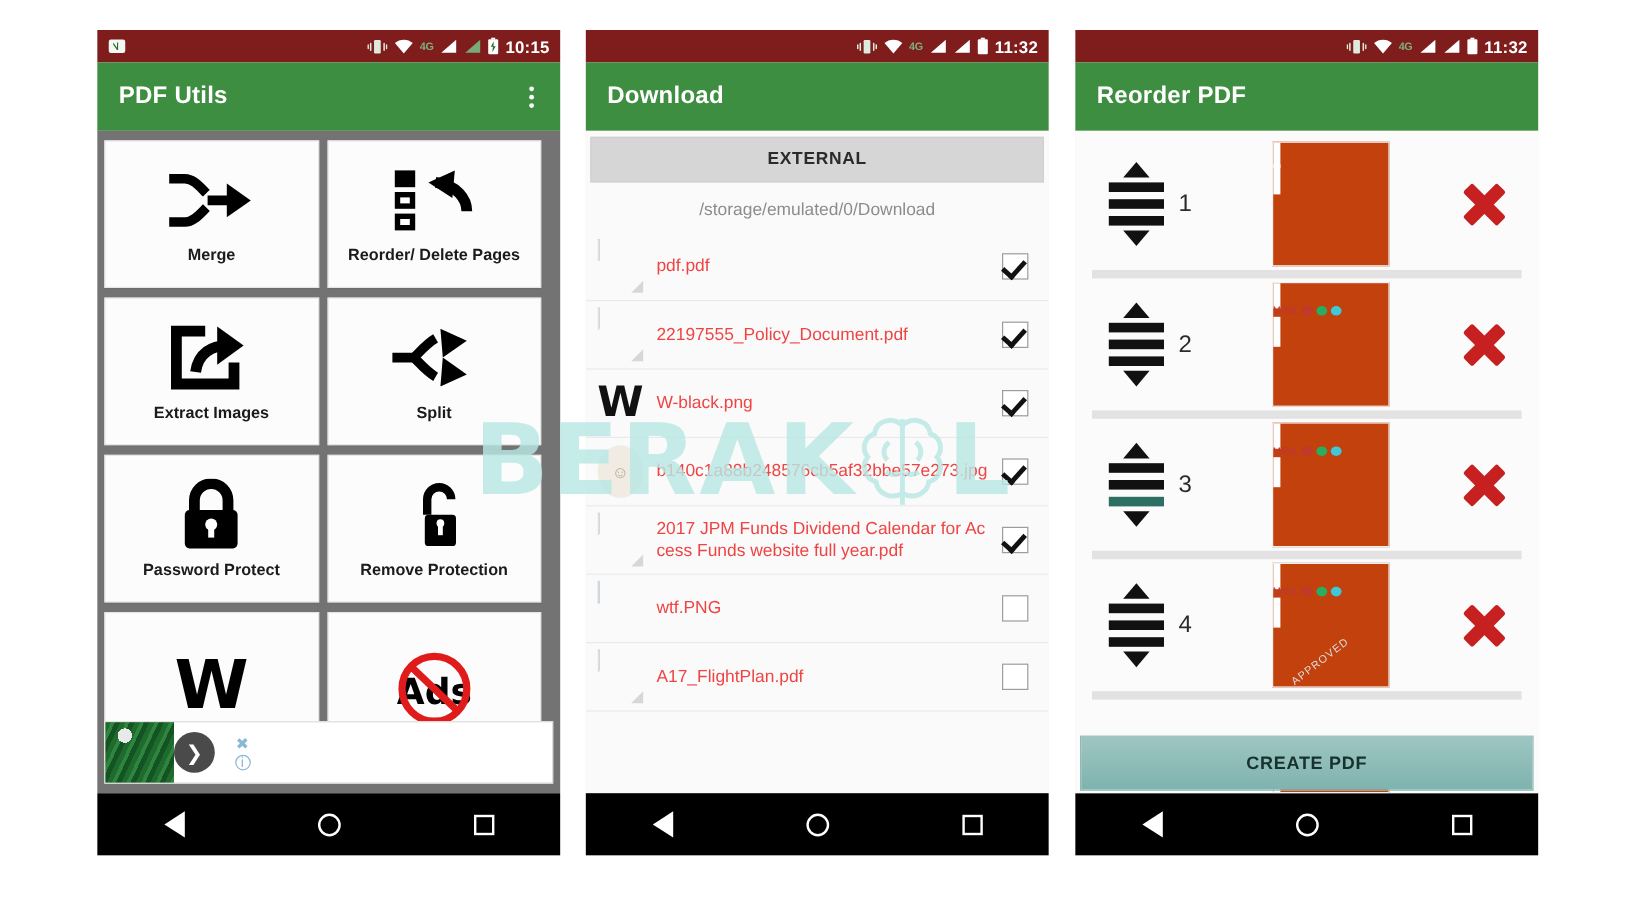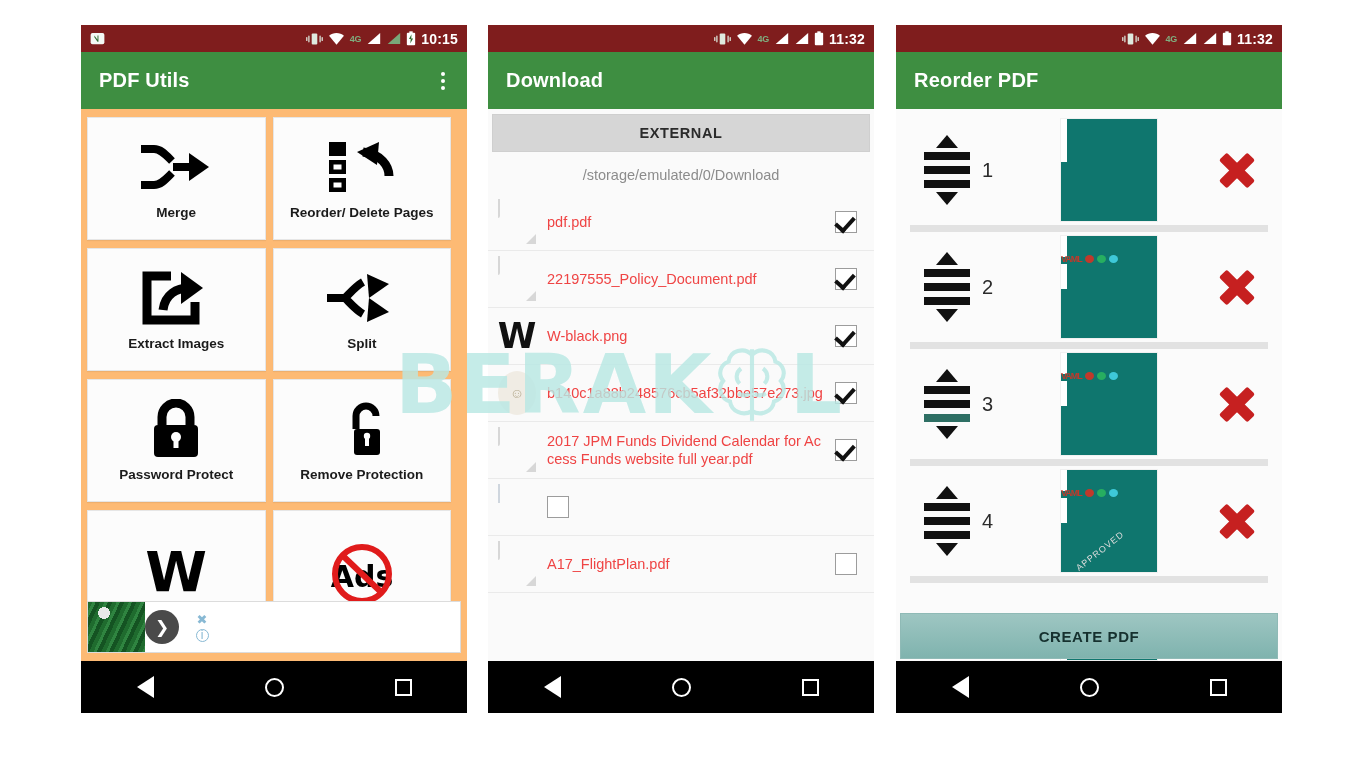--- a/index.html
+++ b/index.html
@@ -55,21 +55,21 @@
     flex: 0 0 auto;
   }
   .appbar .title {
     color: #ffffff; font-size: 20px; font-weight: 700; letter-spacing: .2px;
   }
   .appbar .grow { flex: 1 1 auto; }
   .overflow-dots { display: flex; flex-direction: column; gap: 3px; padding: 4px; cursor: pointer; }
   .overflow-dots i { width: 4px; height: 4px; background: #fff; border-radius: 50%; display: block; }
 
   
-  .grid-body { flex: 1 1 auto; background: #fdba74; padding: 8px 16px 0 6px; position: relative; overflow: hidden; }
+  .grid-body { flex: 1 1 auto; background: #737373; padding: 8px 16px 0 6px; position: relative; overflow: hidden; }
   .grid {
     display: grid; grid-template-columns: 1fr 1fr;
     gap: 8px 7px;
   }
   .tile {
     background: #fcfcfc; border: 1px solid #e6e6e6;
     height: 123px; display: flex; flex-direction: column;
     align-items: center; justify-content: center; gap: 8px;
     box-shadow: 0 1px 1px rgba(0,0,0,.06);
   }
@@ -166,21 +166,21 @@
   .reorder-list { flex: 1 1 auto; overflow: hidden; padding-top: 6px; }
   .r-row { display: flex; align-items: center; padding: 4px 16px 4px 22px; height: 110px; }
   .r-handle { width: 58px; flex: 0 0 auto; display: flex; flex-direction: column; align-items: center; gap: 4px; }
   .tri-up { width: 0; height: 0; border-left: 11px solid transparent; border-right: 11px solid transparent; border-bottom: 13px solid #111; }
   .tri-dn { width: 0; height: 0; border-left: 11px solid transparent; border-right: 11px solid transparent; border-top: 13px solid #111; }
   .bars { display: flex; flex-direction: column; gap: 6px; }
   .bars i { display: block; width: 46px; height: 8px; background: #111; }
   .bars i.teal { background: #2e6f64; }
   .r-num { width: 34px; flex: 0 0 auto; font-size: 20px; color: #2b2b2b; text-align: left; padding-left: 6px; }
   .r-thumb-wrap { flex: 1 1 auto; display: flex; justify-content: center; }
-  .r-thumb { width: 98px; height: 104px; border: 1px solid #f0f0f0; background: #0f766e; overflow: hidden; position: relative; }
+  .r-thumb { width: 98px; height: 104px; border: 1px solid #f0f0f0; background: #c2410c; overflow: hidden; position: relative; }
   .r-del { width: 58px; flex: 0 0 auto; display: flex; align-items: center; justify-content: center; }
   .xmark { position: relative; width: 40px; height: 40px; }
   .xmark i { position: absolute; left: 50%; top: 50%; width: 40px; height: 11px; background: #c62020; border-radius: 2px; margin: -5.5px 0 0 -20px; }
   .xmark i:first-child { transform: rotate(45deg); }
   .xmark i:last-child { transform: rotate(-45deg); }
   .r-sep { height: 7px; background: #e2e2e2; margin: 0 14px; }
   .create-btn {
     flex: 0 0 auto; height: 46px; margin: 0 2px 2px 2px;
     background: linear-gradient(#9ec6c2, #7fb3ae);
     border: 1px solid #8fbab6;
@@ -452,20 +452,21 @@
 
 
         <div class="file-row">
           <span class="file-ico"><span class="doc-ico"></span></span>
           <span class="file-name">2017 JPM Funds Dividend Calendar for Access Funds website full year.pdf</span>
           <span class="cbox checked"></span>
         </div>
 
         <div class="file-row">
           <span class="file-ico"><span class="img-ico-sheet"></span></span>
+          <span class="file-name">wtf.PNG</span>
           <span class="cbox"></span>
         </div>
 
         <div class="file-row">
           <span class="file-ico"><span class="doc-ico"></span></span>
           <span class="file-name">A17_FlightPlan.pdf</span>
           <span class="cbox"></span>
         </div>
 
       </div>

